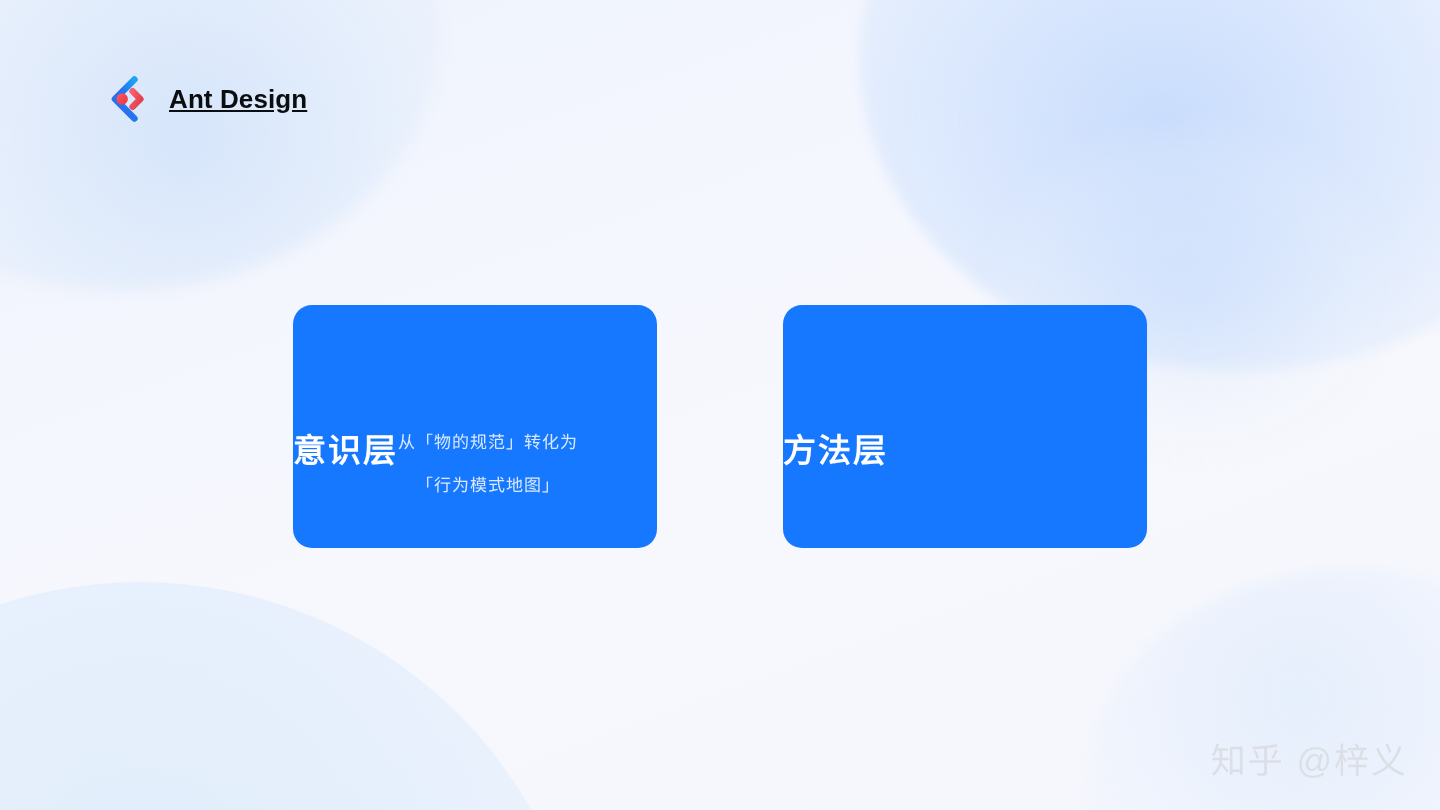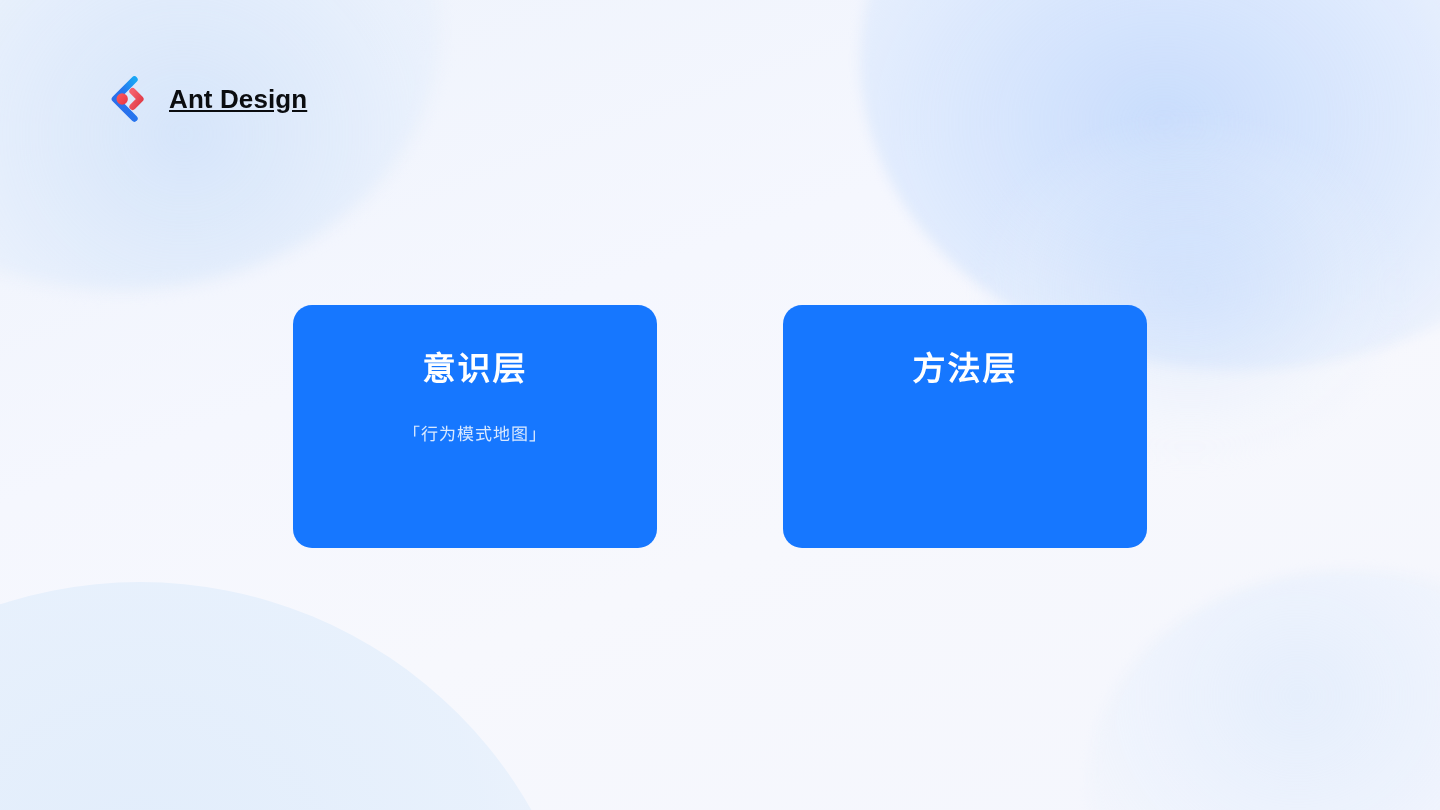--- a/index.html
+++ b/index.html
@@ -107,21 +107,21 @@
     display: flex;
     justify-content: space-between;
   }
   .card {
     width: 364px;
     height: 243px;
     border-radius: 19px;
     background: #1677ff;
     box-sizing: border-box;
     display: flex;
-    flex-direction: column;
+    flex-direction: row;
     align-items: center;
     padding-top: 47px;
   }
   .card-title {
     font-size: 33px;
     font-weight: bold;
     color: #ffffff;
     line-height: 1;
     letter-spacing: 2px;
     white-space: nowrap;
@@ -191,24 +191,26 @@
       </svg>
     </span>
     <span class="brand-name">Ant Design</span>
   </div>
 
   <div class="cards">
 
     <div class="card">
       <div class="card-title">意识层</div>
       <div class="card-body">
+        <div class="card-line">从「物的规范」转化为</div>
         <div class="card-line">「行为模式地图」</div>
       </div>
     </div>
 
     <div class="card">
       <div class="card-title">方法层</div>
     </div>
 
   </div>
 
+  <div class="watermark">知乎 @梓义</div>
 
 </div>
 
 </body></html>

